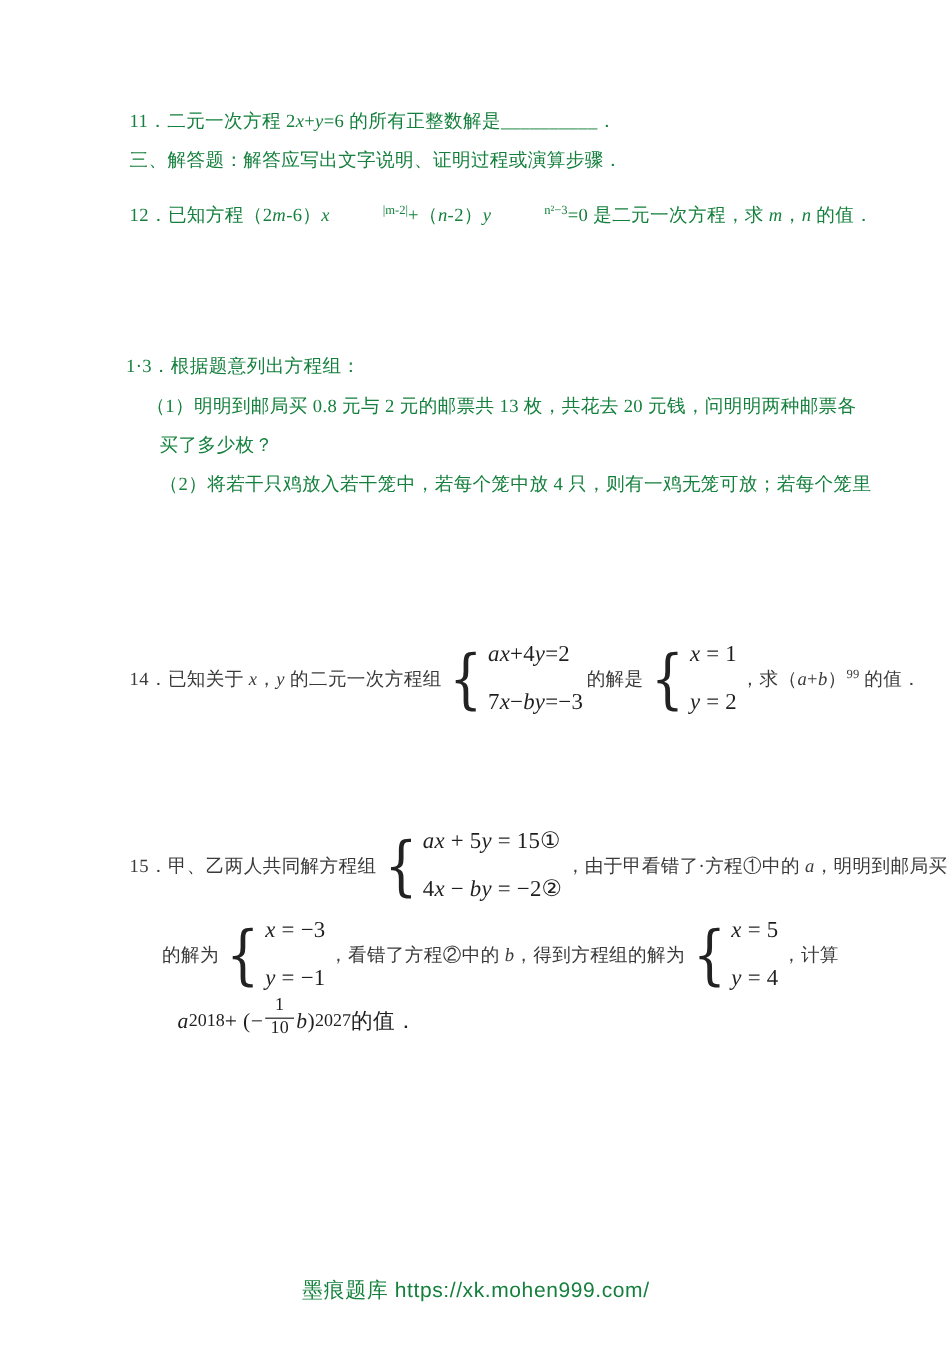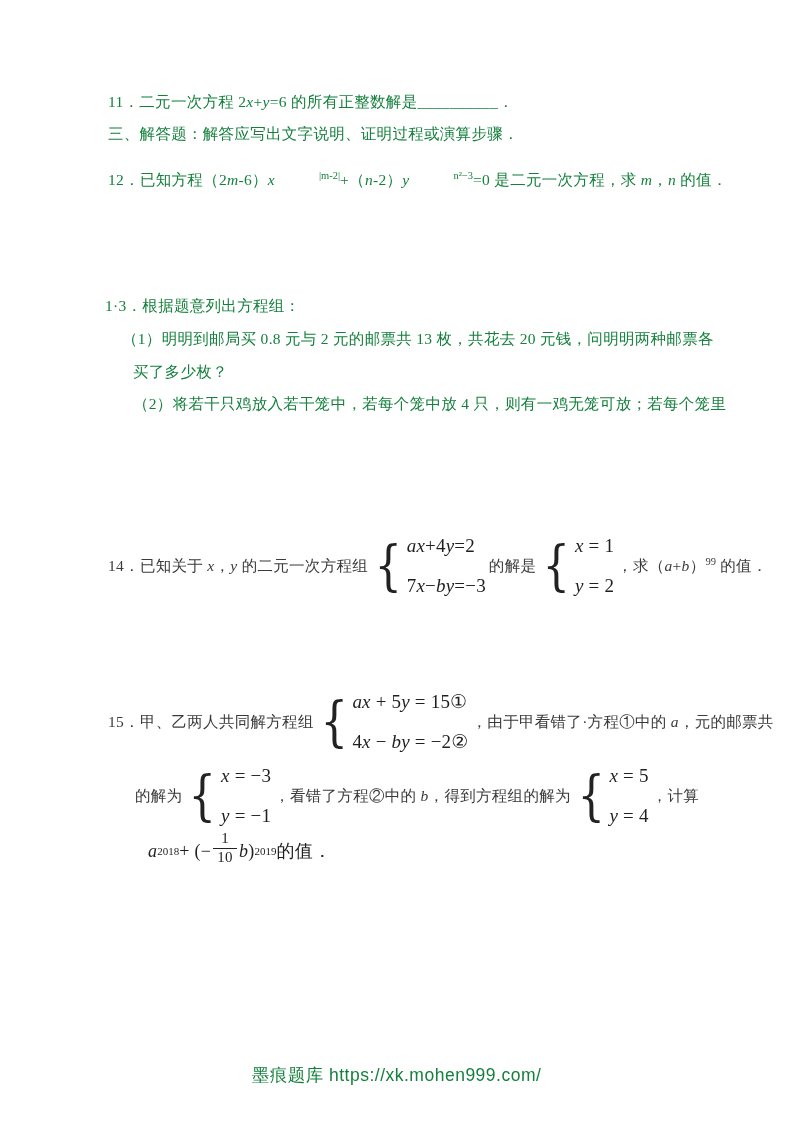--- a/index.html
+++ b/index.html
@@ -21,21 +21,21 @@
   .math .supi{font-size:10.5px;vertical-align:6px;letter-spacing:0;margin-left:44px;}
   .system{display:inline-flex;align-items:center;margin:0 3px;}
   .brace{
     font-size:54px;font-weight:300;line-height:1;color:#222;
     transform:scaleX(0.8);display:inline-block;margin-right:1px;
     font-family:"DejaVu Serif",serif;
   }
   .rows{display:inline-flex;flex-direction:column;row-gap:18px;}
   .eqrow{font-size:19px;color:#1f1f1f;letter-spacing:0.2px;line-height:1.15;}
   .bigmath{font-size:18px;color:#1f1f1f;}
-  .bigmath .sup,.bigmath .supi{font-size:11px;vertical-align:8px;font-family:Liberation Serif, serif;}
+  .bigmath .sup,.bigmath .supi{font-size:15px;vertical-align:8px;font-family:Liberation Serif, serif;}
   .frac{
     display:inline-flex;flex-direction:column;text-align:center;
     vertical-align:middle;font-size:15px;line-height:1.15;margin:0 2px 6px 2px;
     font-style:normal;
   }
   .fnum{padding:0 4px;}
   .fden{border-top:1.2px solid #222;padding:0 4px;}
   .footer{
     position:absolute;left:0;right:0;top:1063px;text-align:center;
     font-family:"Liberation Sans","DejaVu Sans",sans-serif;
@@ -80,21 +80,21 @@
 
   <div class="eqline" style="left:108px;top:689px;height:66px">
     <span class="math"><span class="mn">15．甲、乙两人共同解方程组</span></span>
     <span class="system">
       <span class="brace">{</span>
       <span class="rows">
         <span class="eqrow math"><span class="mi">ax</span><span class="mn"> + 5</span><span class="mi">y</span><span class="mn"> = 15①</span></span>
         <span class="eqrow math"><span class="mn">4</span><span class="mi">x</span><span class="mn"> − </span><span class="mi">by</span><span class="mn"> = −2②</span></span>
       </span>
     </span>
-    <span class="math"><span class="mn">，由于甲看错了·方程①中的 </span><span class="mi">a</span><span class="mn">，元的邮票共</span></span>
+    <span class="math"><span class="mn">，由于甲看错了·方程①中的 </span><span class="mi">a</span><span class="mn">，明明到邮局买</span></span>
   </div>
 
   <div class="eqline" style="left:135px;top:763px;height:66px">
     <span>的解为</span>
     <span class="system">
       <span class="brace">{</span>
       <span class="rows">
         <span class="eqrow math"><span class="mi">x</span><span class="mn"> = −3</span></span>
         <span class="eqrow math"><span class="mi">y</span><span class="mn"> = −1</span></span>
       </span>
@@ -113,21 +113,21 @@
   <div class="eqline bigmath math" style="left:148px;top:828px;height:46px">
       <span class="mi">a</span>
       <span class="sup">2018</span>
       <span class="mn"> + (−</span>
       <span class="frac">
         <span class="fnum">1</span>
         <span class="fden">10</span>
       </span>
       <span class="mi">b</span>
       <span class="mn">)</span>
-      <span class="sup">2019</span>
+      <span class="sup">2027</span>
       <span class="mn"> 的值．</span>
     </div>
 
   <div class="footer">
     <span>墨痕题库 https://xk.mohen999.com/</span>
   </div>
 
 </div>
 
 </body></html>

